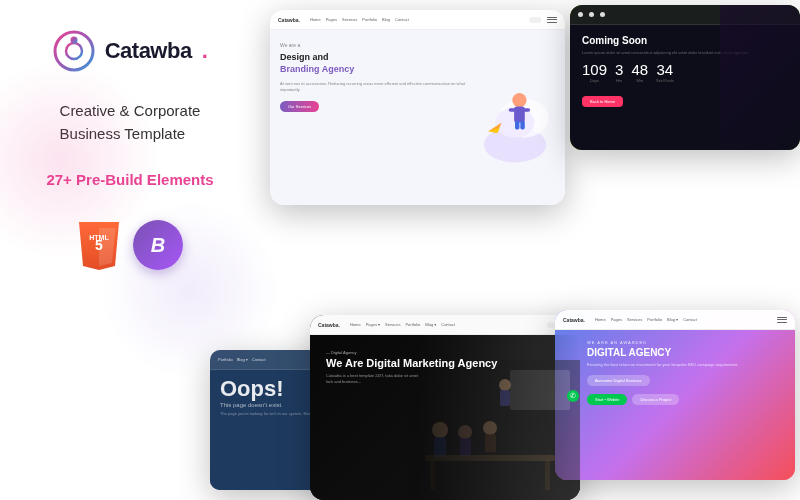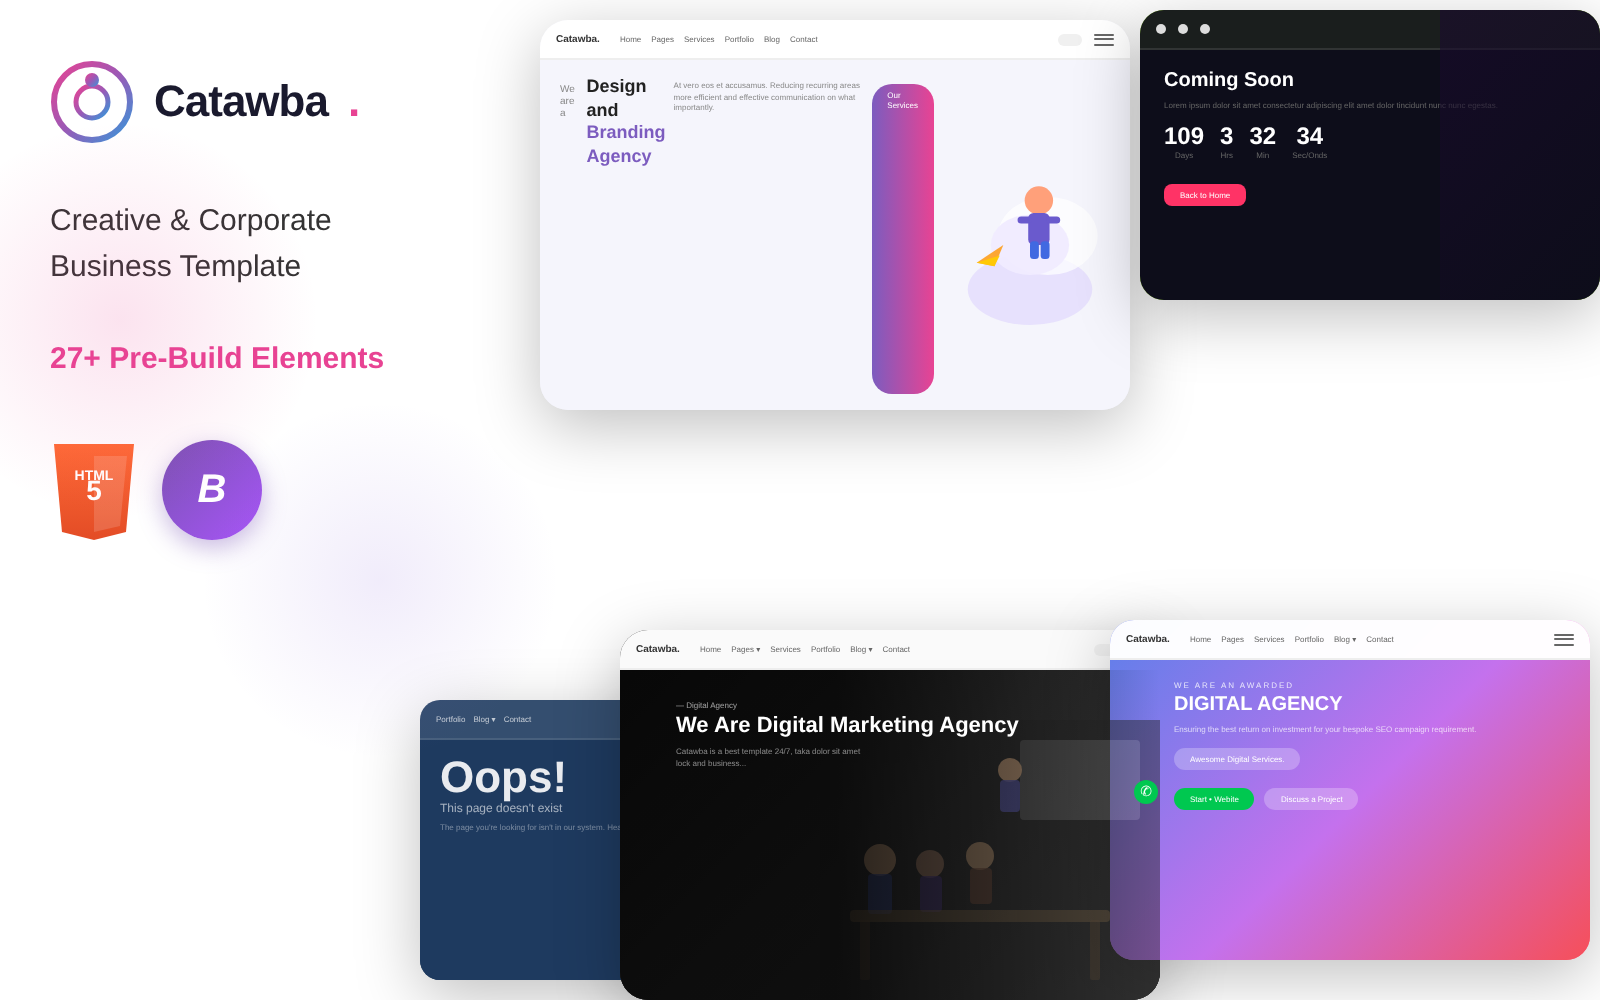--- a/index.html
+++ b/index.html
@@ -16,20 +16,21 @@
     .left-panel {
       position: absolute;
       left: 0; top: 0;
       width: 260px;
       height: 500px;
       padding: 30px 25px;
       display: flex;
       flex-direction: column;
       gap: 24px;
       z-index: 10;
+      align-items: center;
     }
 
     .logo-row {
       display: flex;
       align-items: center;
       gap: 10px;
       margin-bottom: 4px;
     }
 
     .logo-text {
@@ -193,21 +194,21 @@
       padding: 8px 10px;
       background: #f5f5fc;
       height: calc(100% - 20px);
       display: flex;
       gap: 8px;
     }
 
     .tc-left {
       flex: 1;
       display: flex;
-      flex-direction: row;
+      flex-direction: column;
       gap: 4px;
     }
 
     .tc-headline-small {
       font-size: 5px;
       color: #888;
       margin-top: 4px;
     }
 
     .tc-headline-big {
@@ -274,22 +275,22 @@
       margin-bottom: 6px;
     }
 
     .cs-num {
       display: flex;
       flex-direction: column;
       align-items: center;
     }
 
     .cs-number {
-      font-size: 12px;
-      font-weight: 700;
+      font-size: 15px;
+      font-weight: 400;
       color: #fff;
     }
 
     .cs-label {
       font-size: 4px;
       color: #666;
     }
 
     .cs-btn {
       background: #ff3366;
@@ -343,21 +344,21 @@
     }
 
     .marketing-bg {
       position: absolute;
       inset: 0;
       background: linear-gradient(135deg, #1a1a1a 0%, #2d2d2d 50%, #3a3a3a 100%);
     }
 
     .marketing-text {
       position: absolute;
-      left: 28px;
+      left: 16px;
       top: 15px;
       z-index: 3;
     }
 
     .mkt-small {
       font-size: 4px;
       color: rgba(255,255,255,0.6);
     }
 
     .mkt-headline {
@@ -637,21 +638,21 @@
       <div class="cs-countdown">
         <div class="cs-num">
           <span class="cs-number">109</span>
           <span class="cs-label">Days</span>
         </div>
         <div class="cs-num">
           <span class="cs-number">3</span>
           <span class="cs-label">Hrs</span>
         </div>
         <div class="cs-num">
-          <span class="cs-number">32</span>
+          <span class="cs-number">48</span>
           <span class="cs-label">Min</span>
         </div>
         <div class="cs-num">
           <span class="cs-number">34</span>
           <span class="cs-label">Sec/Onds</span>
         </div>
       </div>
       <div class="cs-btn">Back to Home</div>
     </div>
 

